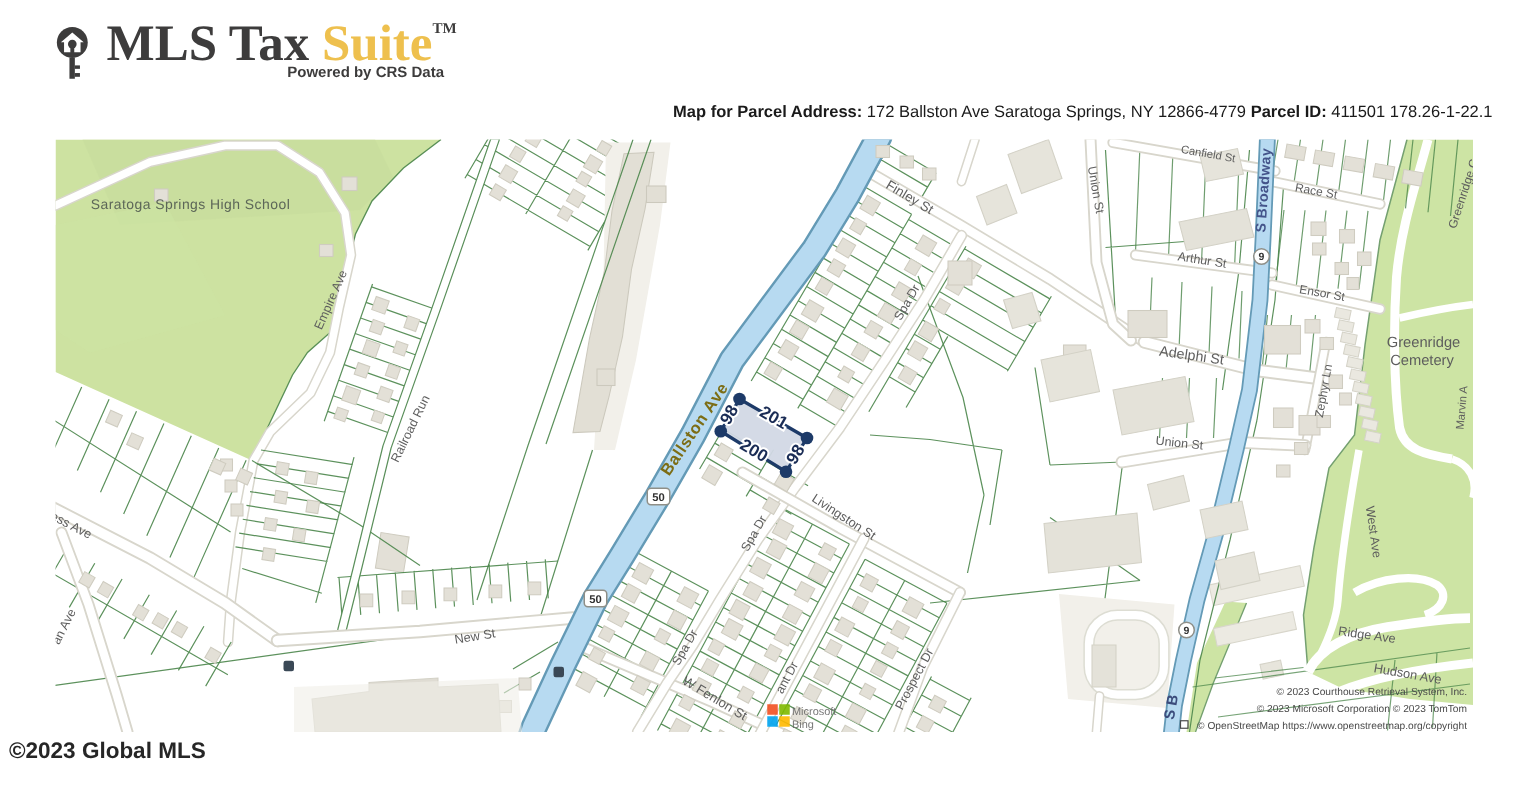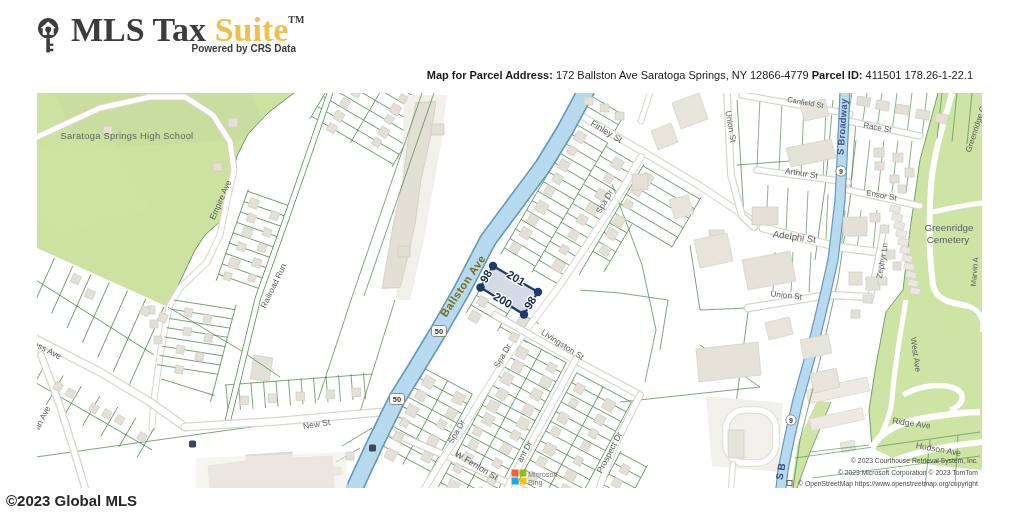--- a/index.html
+++ b/index.html
@@ -1,16 +1,16 @@
 <!DOCTYPE html>
 <html><head><meta charset="utf-8">
 <style>
 html,body{margin:0;padding:0;background:#ffffff;width:1024px;height:525px;overflow:hidden;}
 body{font-family:"Liberation Sans",sans-serif;position:relative;}
-.hdr{position:absolute;top:69px;right:51px;font-size:11px;color:#1a1a1a;white-space:nowrap;}
+.hdr{position:absolute;top:69px;right:29px;font-size:11px;color:#1a1a1a;white-space:nowrap;}
 .logo-t{position:absolute;left:71px;top:11px;font-family:"Liberation Serif",serif;font-weight:bold;font-size:34px;color:#3d3c3c;letter-spacing:0px;white-space:nowrap;}
 .logo-s{color:#eec04e;}
 .tm{font-size:10px;vertical-align:18px;letter-spacing:0;}
 .pow{position:absolute;left:0;top:43px;width:296px;text-align:right;font-size:10px;font-weight:bold;color:#3d3c3c;}
 .foot{position:absolute;left:6px;top:492px;font-size:15px;color:#262626;font-weight:bold;}
 </style></head>
 <body>
 
 <svg style="position:absolute;left:0;top:0" width="70" height="62" viewBox="0 0 70 62">
 <circle cx="48.2" cy="28.3" r="10.3" fill="#3d3c3c"></circle>

